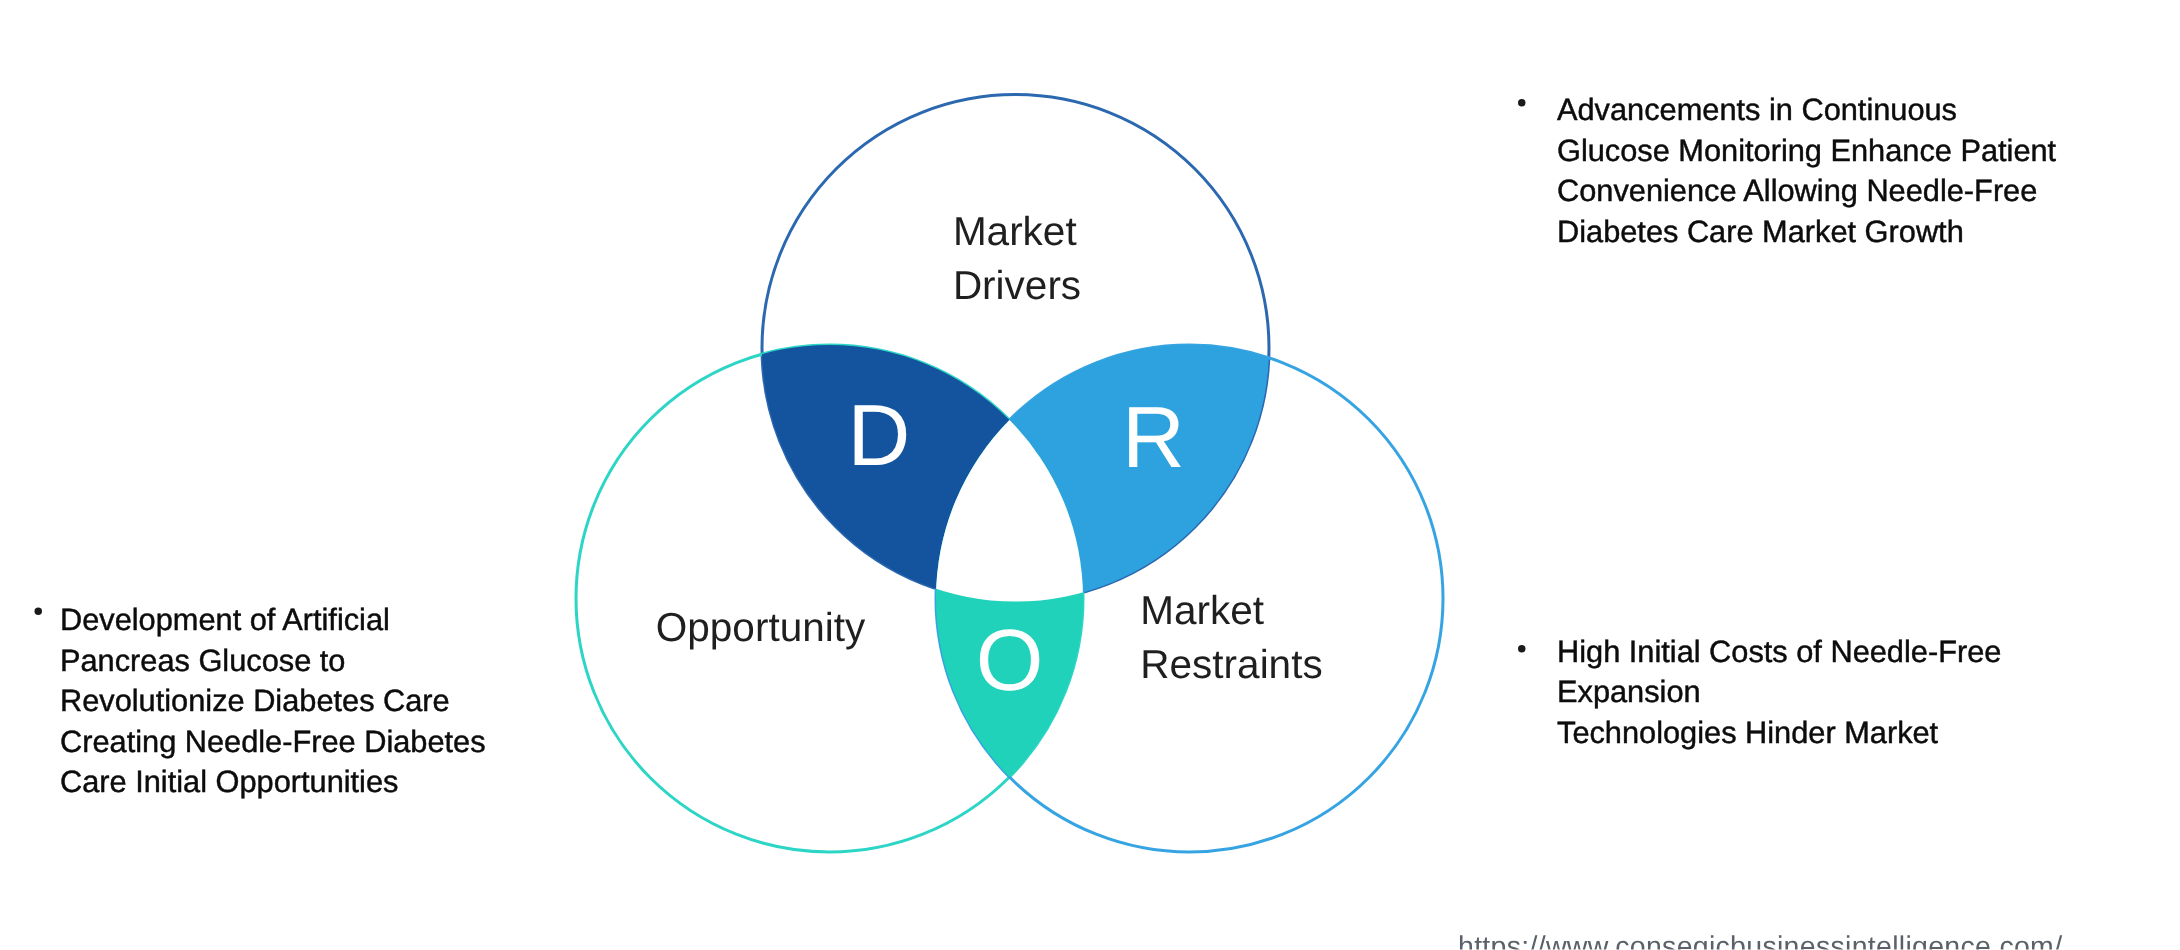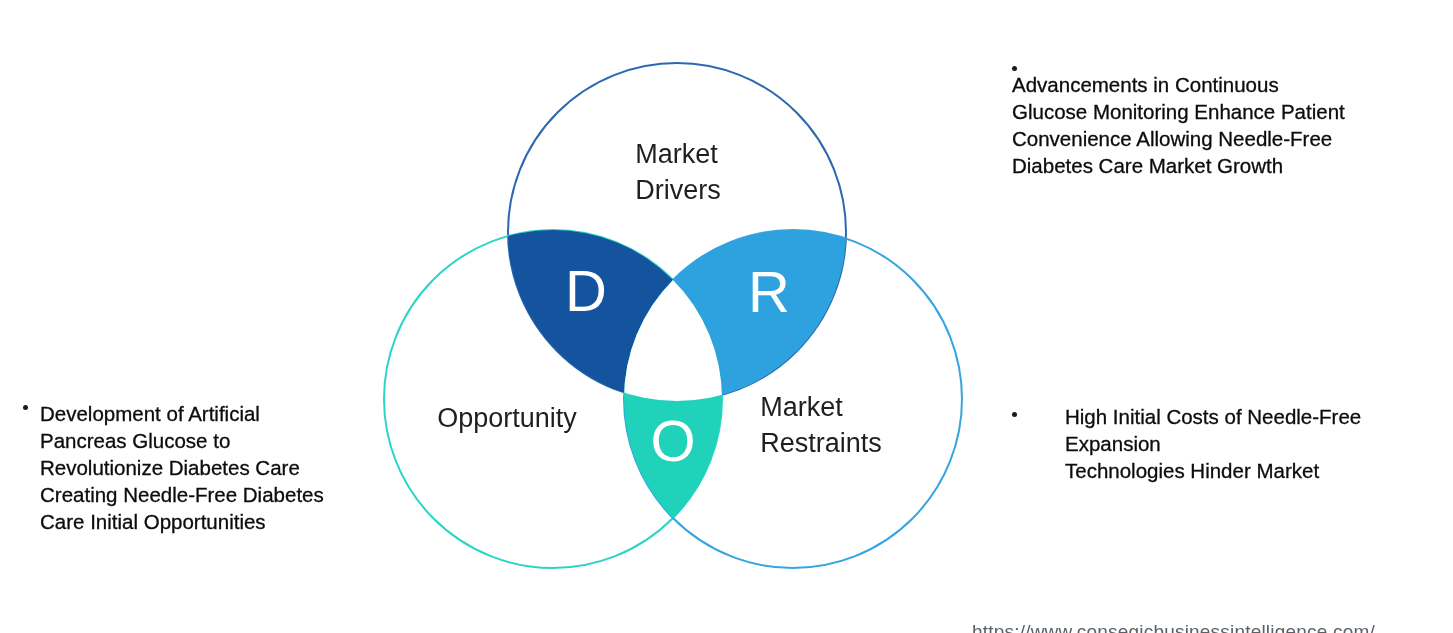--- a/index.html
+++ b/index.html
@@ -115,42 +115,42 @@
   <div class="circle-label" style="left:821px; top:389px;">
     <div>Market</div>
     <div>Restraints</div>
   </div>
 
   <div class="overlap-letter" style="left:586px; top:291px;">D</div>
   <div class="overlap-letter" style="left:769px; top:292px;">R</div>
   <div class="overlap-letter" style="left:673px; top:441px;">O</div>
 </div>
 
-<div class="note note-drivers" style="left:1012px; top:60px;flex-direction:column;">
+<div class="note note-drivers" style="left:1012px; top:60px;">
   <span class="dot"></span>
   <div class="note-lines">
     <div class="note-line">Advancements in Continuous</div>
     <div class="note-line">Glucose Monitoring Enhance Patient</div>
     <div class="note-line">Convenience Allowing Needle-Free</div>
     <div class="note-line">Diabetes Care Market Growth</div>
   </div>
 </div>
 
 <div class="note note-opportunity" style="left:23px; top:400px;">
   <span class="dot"></span>
   <div class="note-lines">
     <div class="note-line">Development of Artificial</div>
     <div class="note-line">Pancreas Glucose to</div>
     <div class="note-line">Revolutionize Diabetes Care</div>
     <div class="note-line">Creating Needle-Free Diabetes</div>
     <div class="note-line">Care Initial Opportunities</div>
   </div>
 </div>
 
-<div class="note note-restraints" style="left:1012px; top:403px;gap:27px;">
+<div class="note note-restraints" style="left:1012px; top:421px;">
   <span class="dot"></span>
   <div class="note-lines">
     <div class="note-line">High Initial Costs of Needle-Free</div>
     <div class="note-line">Expansion</div>
     <div class="note-line">Technologies Hinder Market</div>
   </div>
 </div>
 
 <div class="footer-url">https://www.consegicbusinessintelligence.com/</div>
 

